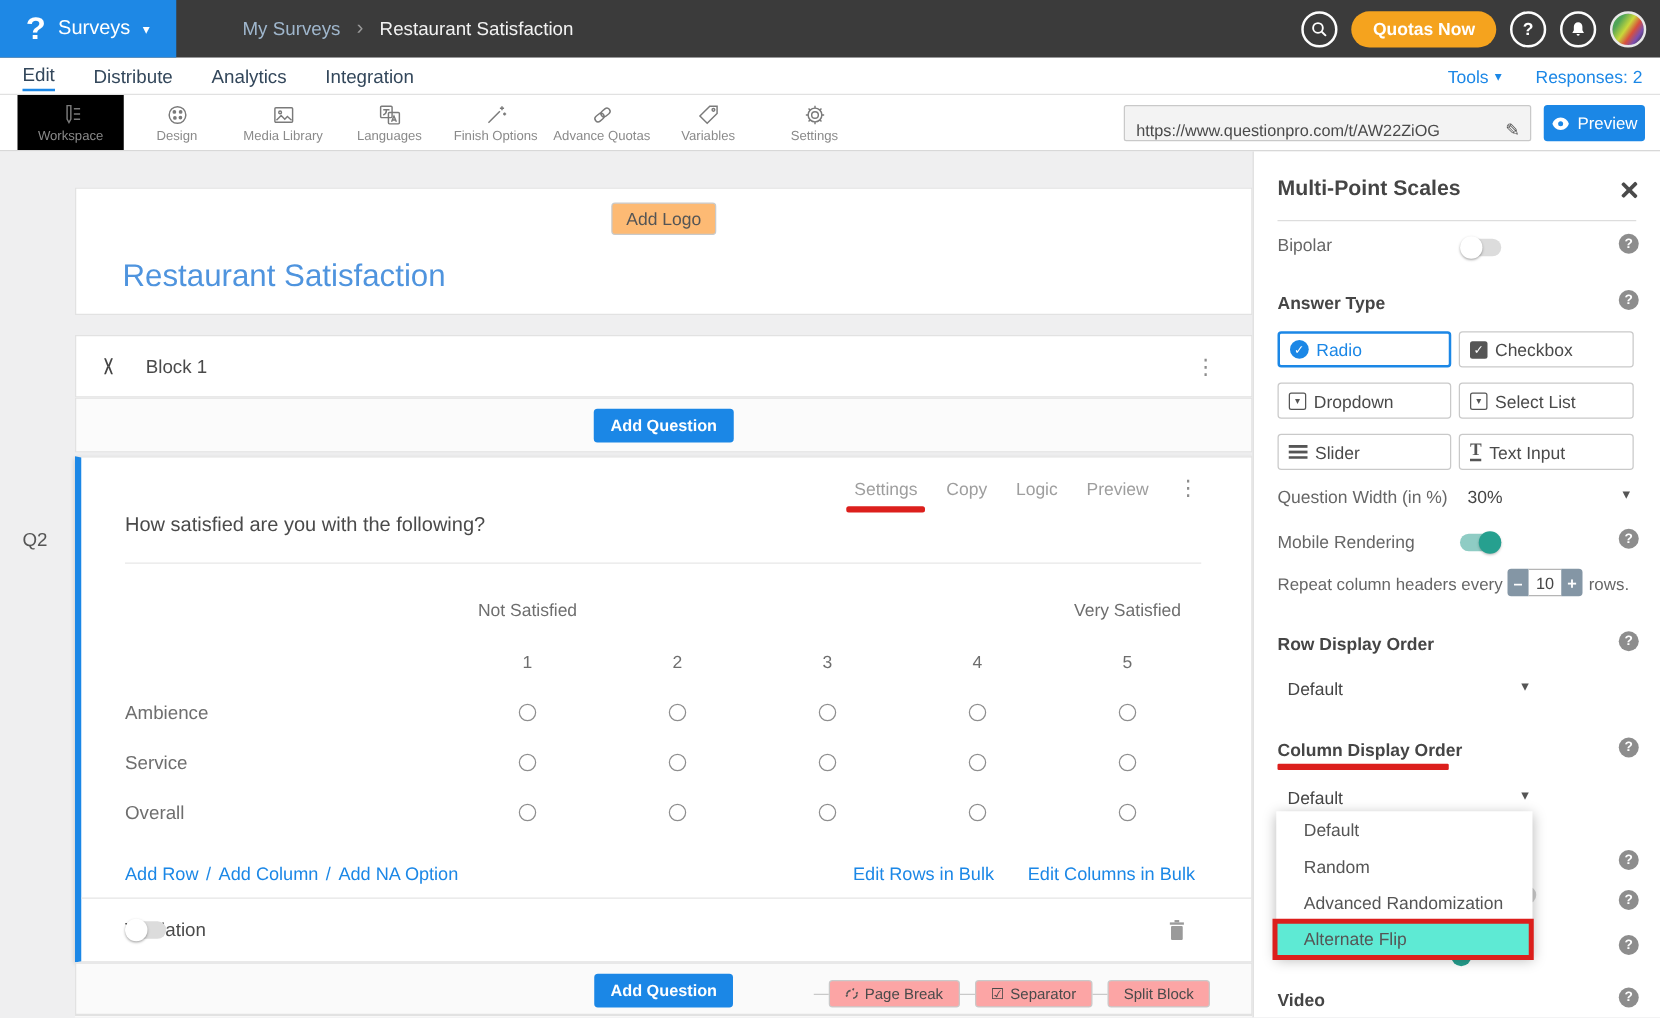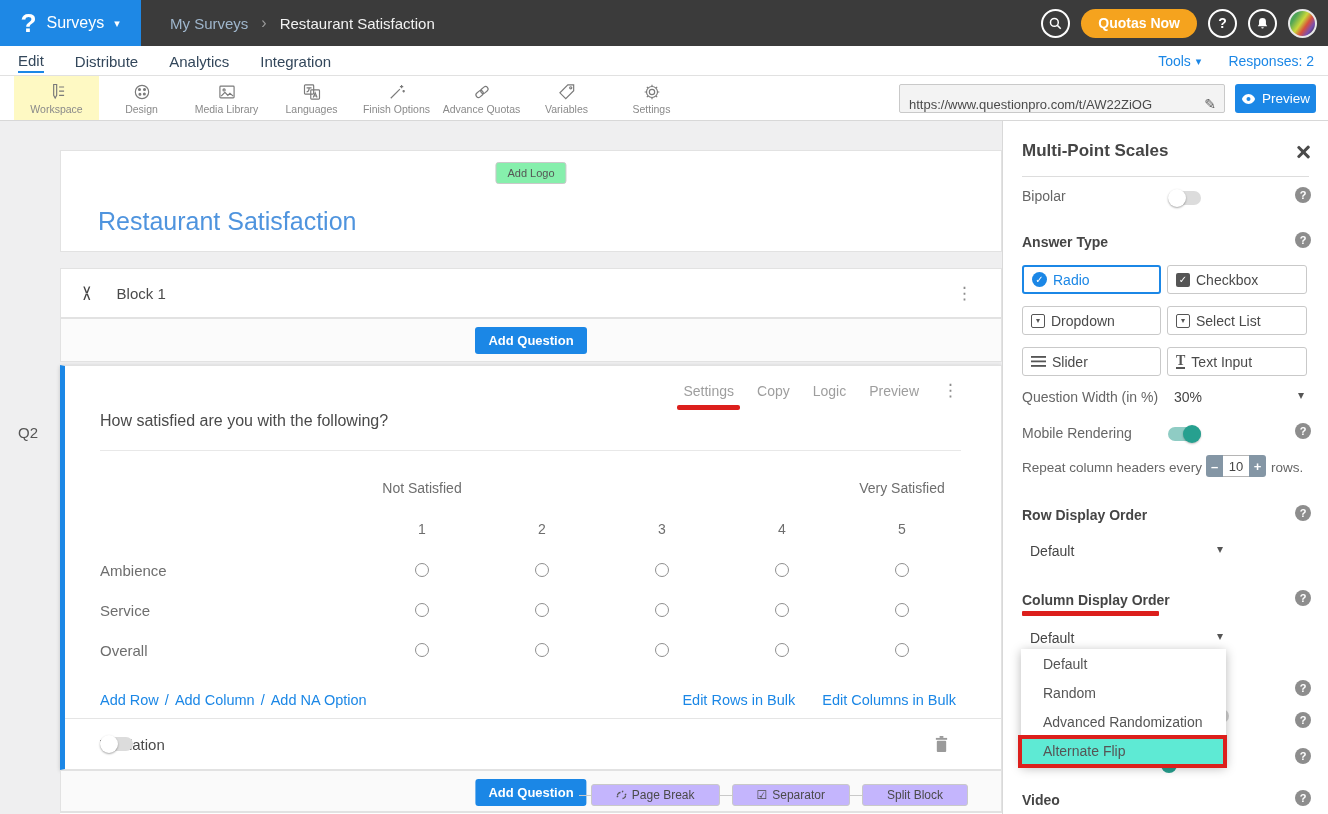--- a/index.html
+++ b/index.html
@@ -8,55 +8,55 @@
   .page { position:relative; width:1328px; height:814px; }
 
   
   .topbar { position:absolute; left:0; top:0; width:1328px; height:46px; background:#3b3b3b; z-index:20; }
   .logo-box { position:absolute; left:0; top:0; width:141px; height:46px; background:#1e88e5; display:flex; align-items:center; justify-content:center; gap:10px; cursor:pointer; }
   .logo-mark { color:#fff; font-size:25px; font-weight:700; transform:scaleX(1.05); }
   .logo-label { color:#fff; font-size:16px; }
   .caret { font-size:11px; color:#555; }
   .logo-box .caret { color:#fff; }
   .breadcrumb { position:absolute; left:170px; top:0; height:46px; display:flex; align-items:center; gap:13px; }
-  .bc-parent { color:#9fb6cc; font-size:15px; cursor:pointer; }
+  .bc-parent { color:#9fb6cc; font-size:15px; cursor:pointer;margin-left:24px; }
   .bc-sep { color:#9a9a9a; font-size:16px; }
   .bc-current { color:#f2f2f2; font-size:15px; }
   .top-right { position:absolute; right:11px; top:0; height:46px; display:flex; align-items:center; gap:11px; }
   .circle-btn { width:29px; height:29px; border:2px solid #fdfdfd; border-radius:50%; display:flex; align-items:center; justify-content:center; color:#fff; font-weight:700; font-size:14px; cursor:pointer; }
   .upgrade-btn { height:29px; border-radius:15px; background:#f5a31e; color:#fff; font-size:14px; font-weight:700; display:flex; align-items:center; padding:0 17px; cursor:pointer; }
   .avatar { width:29px; height:29px; border-radius:50%; border:2px solid #e8e8e8; background:linear-gradient(125deg,#4fa457 22%,#c9d83b 45%,#d8503c 62%,#7a4fb0 78%,#2e2e2e 95%); cursor:pointer; }
 
   
   .nav { position:absolute; left:0; top:46px; width:1328px; height:30px; background:#fff; border-bottom:1px solid #e1e1e1; z-index:19; }
   .nav-items { position:absolute; left:18px; top:0; height:30px; display:flex; gap:31px; align-items:center; }
   .nav-item { font-size:15px; color:#33475b; cursor:pointer; padding:3px 0 2px; }
   .nav-item.active { border-bottom:2px solid #1b87e6; }
   .nav-right { position:absolute; right:14px; top:0; height:30px; display:flex; gap:27px; align-items:center; }
   .nav-link { color:#1b87e6; font-size:14px; cursor:pointer; display:flex; align-items:center; gap:5px; }
   .nav-link .caret { color:#1b87e6; }
 
   
   .toolbar { position:absolute; left:0; top:76px; width:1328px; height:45px; background:#fff; border-bottom:1px solid #d8d8d8; z-index:18; }
   .tool-items { position:absolute; left:14px; top:0; height:44px; display:flex; }
   .tool-item { width:85px; height:44px; display:flex; flex-direction:column; align-items:center; justify-content:center; gap:1px; cursor:pointer; }
-  .tool-item.active { background:#fef9c3; }
+  .tool-item.active { background:#000000; }
   .tool-item svg { width:20px; height:20px; stroke:#7a7a7a; fill:none; stroke-width:1.4; }
   .tool-label { font-size:10.5px; color:#8a8a8a; }
   .url-field { position:absolute; right:103px; top:8px; width:326px; height:29px; background:#f3f3f3; border:1px solid #c9c9c9; border-radius:2px; display:flex; align-items:flex-end; }
   .url-field input { flex:1; border:none; background:transparent; font-family:"Liberation Sans",sans-serif; font-size:13px; color:#4a4a4a; padding:0 4px 0 9px; outline:none; }
   .url-pencil { font-size:14px; color:#555; padding:0 8px; cursor:pointer; }
   .preview-btn { position:absolute; right:12px; top:8px; width:81px; height:29px; background:#1b87e6; border-radius:3px; color:#fff; font-size:13.5px; display:flex; align-items:center; justify-content:center; gap:6px; cursor:pointer; }
 
   
   .main { position:absolute; left:0; top:121px; width:1328px; height:693px; background:#efeff0; }
   .q-index { position:absolute; left:18px; top:303px; font-size:15px; color:#555; }
   .card { position:absolute; background:#fff; border:1px solid #e2e2e2; }
   .header-card { left:60px; top:29px; width:942px; height:102px; }
-  .add-logo { position:absolute; left:50%; transform:translateX(-50%); top:11px; background:#86efac; border:1px solid #c9c9c9; border-radius:3px; font-size:11px; color:#555; padding:4px 11px; cursor:pointer; }
+  .add-logo { position:absolute; left:50%; transform:translateX(-50%); top:11px; background:#fdba74; border:1px solid #c9c9c9; border-radius:3px; font-size:14px; color:#555; padding:4px 11px; cursor:pointer; }
   .survey-title { position:absolute; left:37px; top:56px; font-size:25px; color:#4f94de; cursor:text; }
   .block-header { left:60px; top:147px; width:942px; height:50px; display:flex; align-items:center; }
   .collapse { display:flex; flex-direction:column; align-items:center; margin-left:22px; cursor:pointer; }
   .collapse span { font-size:13px; line-height:7px; color:#444; font-weight:700; }
   .block-title { margin-left:26px; font-size:15px; color:#4a4a4a; }
   .dots { font-size:17px; color:#8d8d8d; letter-spacing:0; cursor:pointer; }
   .block-header .dots { position:absolute; right:28px; }
   .addq-strip { left:60px; top:197px; width:942px; height:44px; background:#fbfbfb; display:flex; align-items:center; justify-content:center; }
   .btn-primary { background:#1b87e6; color:#fff; font-size:13px; font-weight:700; border-radius:3px; padding:6px 13px; cursor:pointer; }
 
@@ -80,21 +80,21 @@
   .links-right { margin-left:auto; display:flex; gap:27px; padding-right:6px; }
   .v-divider { position:absolute; left:0; right:0; top:352px; border-top:1px solid #e5e5e5; }
   .validation-row { position:absolute; left:35px; right:40px; top:353px; height:50px; display:flex; align-items:center; gap:13px; }
   .validation-label { font-size:15px; color:#4a4a4a; }
   .trash { margin-left:auto; margin-right:12px; cursor:pointer; }
 
   .bottom-strip { position:absolute; left:60px; top:649px; width:942px; height:42px; background:#fafafa; border:1px solid #e2e2e2; }
   .bottom-strip .btn-primary { position:absolute; left:50%; transform:translateX(-50%); top:8px; }
   .strip-right { position:absolute; right:33px; top:13px; display:flex; align-items:center; }
   .seg { width:12px; height:1px; background:#c9c9c9; }
-  .mini-btn { background:#c4b5fd; border:1px solid #c9c9c9; border-radius:3px; font-size:12px; color:#4a4a4a; padding:3px 24px; display:flex; align-items:center; gap:5px; cursor:pointer; white-space:nowrap; }
+  .mini-btn { background:#fca5a5; border:1px solid #c9c9c9; border-radius:3px; font-size:12px; color:#4a4a4a; padding:3px 12px; display:flex; align-items:center; gap:5px; cursor:pointer; white-space:nowrap; }
   .bottom-sliver { position:absolute; left:60px; top:691px; width:942px; height:2px; background:#fff; border-top:1px solid #e2e2e2; }
 
   
   .sidebar { position:absolute; left:1002px; top:121px; width:326px; height:693px; background:#fff; border-left:1px solid #d9d9d9; z-index:10; }
   .panel-title { position:absolute; left:19px; top:20px; font-size:17px; font-weight:600; color:#454545; }
   .close-x { position:absolute; right:17px; top:23px; width:16px; height:16px; cursor:pointer; }
   .close-x::before, .close-x::after { content:""; position:absolute; left:7px; top:0; width:3.4px; height:16px; background:#4a4a4a; border-radius:1px; }
   .close-x::before { transform:rotate(45deg); }
   .close-x::after { transform:rotate(-45deg); }
   .p-divider { position:absolute; left:19px; right:19px; top:55px; border-top:1px solid #ddd; }

